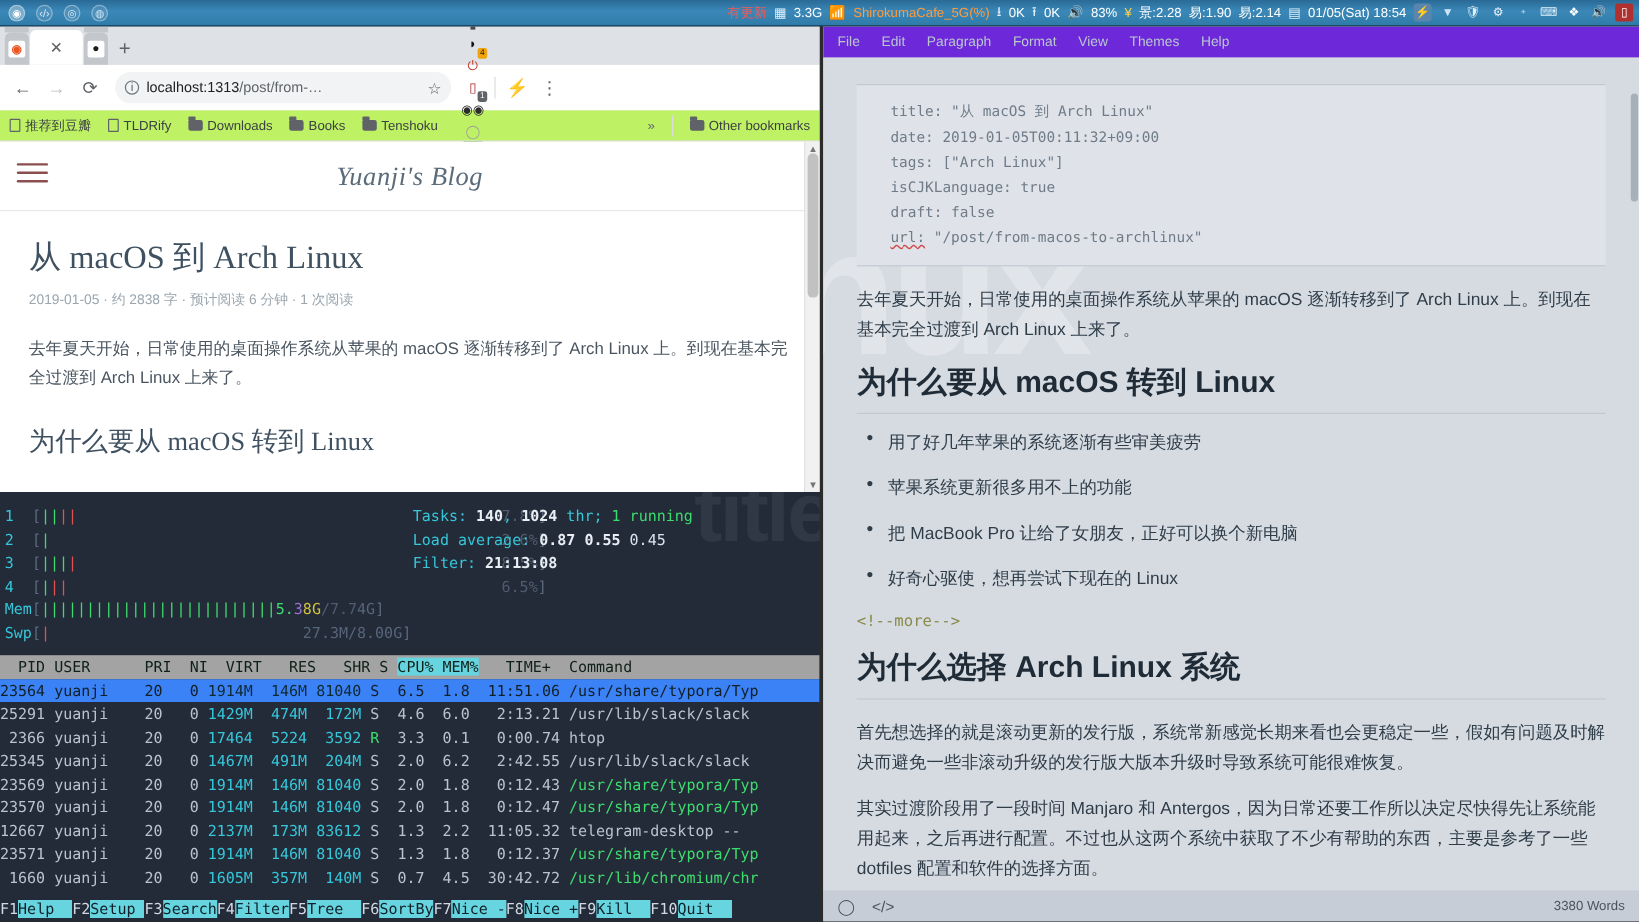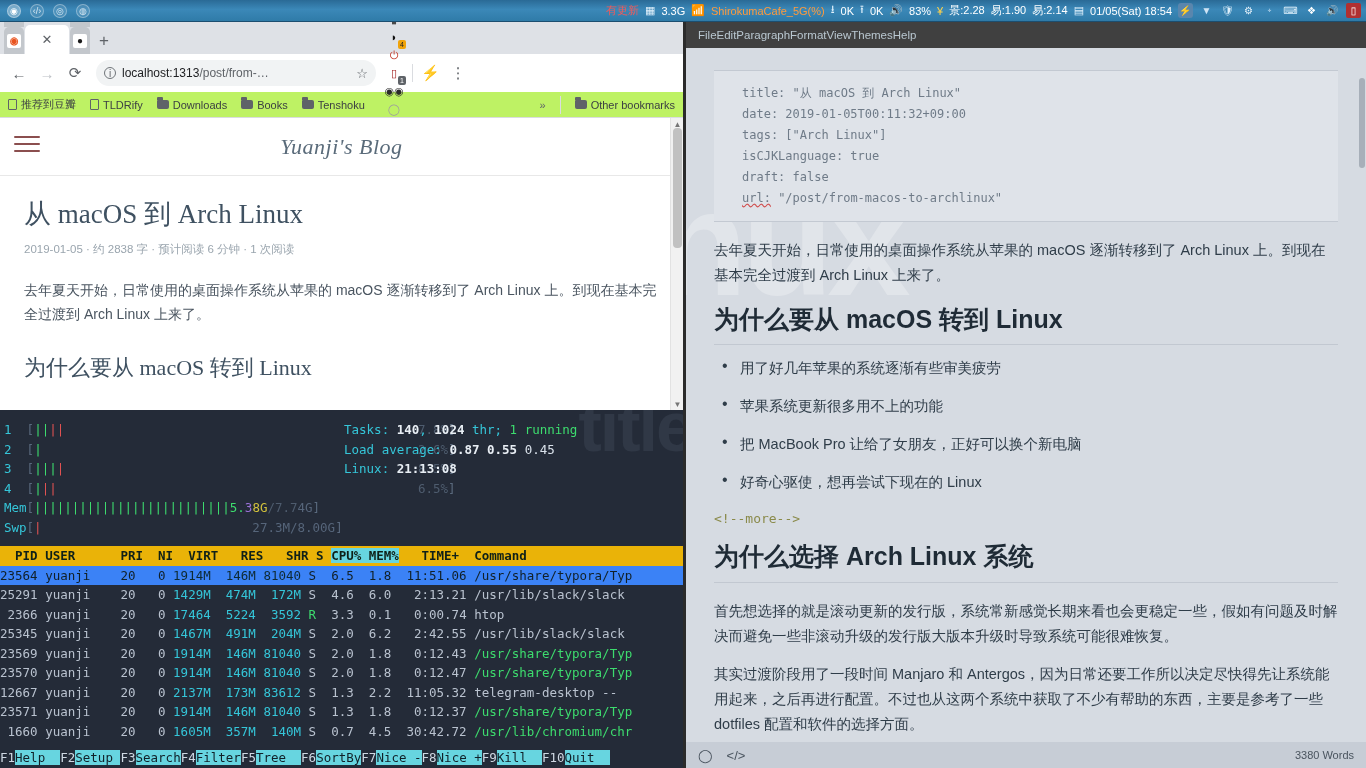--- a/index.html
+++ b/index.html
@@ -151,21 +151,21 @@
   .c-cyan { color: #35c6d9; }
   .c-pct { color: #4e5c6e; }
   .c-white { color: #d9e1ea; }
   .c-bold { color: #e8eef4; font-weight: bold; }
   .c-gray { color: #56657a; }
   .c-yellow { color: #d2c23c; }
   .c-magenta { color: #9a72d8; }
 
   #proc { margin-top: 8px; }
   #prochdr {
-    background: #eab308; color: #0f2018; white-space: pre; font-weight: bold;
+    background: #a3a3a3; color: #0f2018; white-space: pre; font-weight: normal;
     height: 20px; line-height: 20px;
   }
   #prochdr .hl { background: #67d5e0; }
   .prow { white-space: pre; height: 19.5px; line-height: 19.5px; }
   .prow.sel { background: #3b82f6; color: #112027; }
   .prow.sel .cy { color: #0e2a33; }
   .p-cyan { color: #35c6d9; }
   .p-green { color: #3ddc6e; }
   .p-R { color: #3ddc6e; }
   #fkeys {
@@ -175,22 +175,22 @@
   }
   #fkeys .lbl { background: #67d5e0; color: #102028; }
   #fkeys .k { color: #cfd8e3; }
 
   
   #typora {
     position: absolute; left: 686px; top: 22px; width: 680px; height: 746px;
     background: #d4dae1; overflow: hidden;
   }
   #tymenu {
-    height: 26px; background: #404040; display: flex; align-items: center;
-    padding-left: 12px; font-size: 11.5px; color: #b9c7d0;
+    height: 26px; background: #6d28d9; display: flex; align-items: center;
+    gap: 18px; padding-left: 12px; font-size: 11.5px; color: #b9c7d0;
   }
   #tybody { position: relative; height: 694px; background: #d6dbe2; overflow: hidden;
     padding: 0 28px; }
   #tywatermark { position: absolute; left: -30px; top: 120px; font-size: 150px;
     color: rgba(255,255,255,.28); font-weight: bold; letter-spacing: -6px;
     font-family: "Liberation Sans", sans-serif; pointer-events: none; line-height: 1; }
   #frontmatter {
     position: relative; margin-top: 22px; background: #dfe3e9;
     border-top: 1px solid #c3c9d2; border-bottom: 1px solid #c3c9d2;
     padding: 12px 0 12px 28px;
@@ -371,21 +371,21 @@
           <div class="mrow"><span class="c-cyan">1</span>  <span class="c-brk">[</span><span class="c-green">||</span><span class="c-red">||</span>                                              <span class="c-pct"> 7.8%</span><span class="c-brk">]</span></div>
           <div class="mrow"><span class="c-cyan">2</span>  <span class="c-brk">[</span><span class="c-green">|</span><span class="c-red"></span>                                                 <span class="c-pct"> 2.6%</span><span class="c-brk">]</span></div>
           <div class="mrow"><span class="c-cyan">3</span>  <span class="c-brk">[</span><span class="c-green">|||</span><span class="c-red">|</span>                                              <span class="c-pct"> 8.5%</span><span class="c-brk">]</span></div>
           <div class="mrow"><span class="c-cyan">4</span>  <span class="c-brk">[</span><span class="c-green">|</span><span class="c-red">||</span>                                               <span class="c-pct"> 6.5%</span><span class="c-brk">]</span></div>
           <div class="mrow"><span class="c-cyan">Mem</span><span class="c-brk">[</span><span class="c-green">||||||||||||||||||||||||||</span><span class="c-green">5.</span><span class="c-magenta">3</span><span class="c-yellow">8G</span><span class="c-pct">/7.7</span><span class="c-gray">4G</span><span class="c-brk">]</span></div>
           <div class="mrow"><span class="c-cyan">Swp</span><span class="c-brk">[</span><span class="c-red">|</span>                            <span class="c-gray">27.3M/8.00G</span><span class="c-brk">]</span></div>
         </div>
       <div class="mcol" id="info-col">
         <div class="mrow"><span class="c-cyan">Tasks:</span> <span class="c-bold">140</span><span class="c-cyan">,</span> <span class="c-bold">1024</span> <span class="c-cyan">thr;</span> <span class="c-green">1</span> <span class="c-green">running</span></div>
         <div class="mrow"><span class="c-cyan">Load average:</span> <span class="c-bold">0.87</span> <span class="c-bold">0.55</span> <span class="c-white">0.45</span></div>
-        <div class="mrow"><span class="c-cyan">Linux:</span> <span class="c-bold">21:13:08</span></div>
+        <div class="mrow"><span class="c-cyan">Filter:</span> <span class="c-bold">21:13:08</span></div>
       </div>
     </div>
     <div id="proc">
       <div id="prochdr">  PID USER      PRI  NI  VIRT   RES   SHR S <span class="hl">CPU% MEM%</span>   TIME+  Command</div>
       <div id="prows">
           <div class="prow sel">23564 yuanji    20   0 <span class="cy">1914M</span> <span class="cy"> 146M</span> <span class="cy">81040</span> S  6.5  1.8  11:51.06 /usr/share/typora/Typ</div>
           <div class="prow">25291 yuanji    20   0 <span class="p-cyan">1429M</span> <span class="p-cyan"> 474M</span> <span class="p-cyan"> 172M</span> S  4.6  6.0   2:13.21 /usr/lib/slack/slack</div>
           <div class="prow"> 2366 yuanji    20   0 <span class="p-cyan">17464</span> <span class="p-cyan"> 5224</span> <span class="p-cyan"> 3592</span> <span class="p-R">R</span>  3.3  0.1   0:00.74 htop</div>
           <div class="prow">25345 yuanji    20   0 <span class="p-cyan">1467M</span> <span class="p-cyan"> 491M</span> <span class="p-cyan"> 204M</span> S  2.0  6.2   2:42.55 /usr/lib/slack/slack</div>
           <div class="prow">23569 yuanji    20   0 <span class="p-cyan">1914M</span> <span class="p-cyan"> 146M</span> <span class="p-cyan">81040</span> S  2.0  1.8   0:12.43 <span class="p-green">/usr/share/typora/Typ</span></div>

